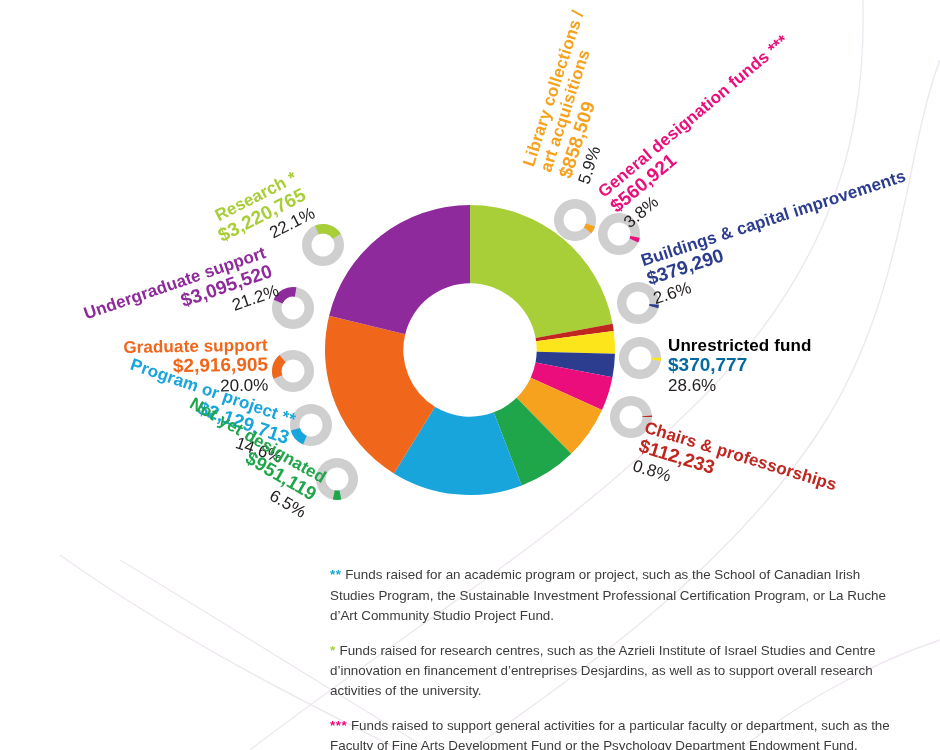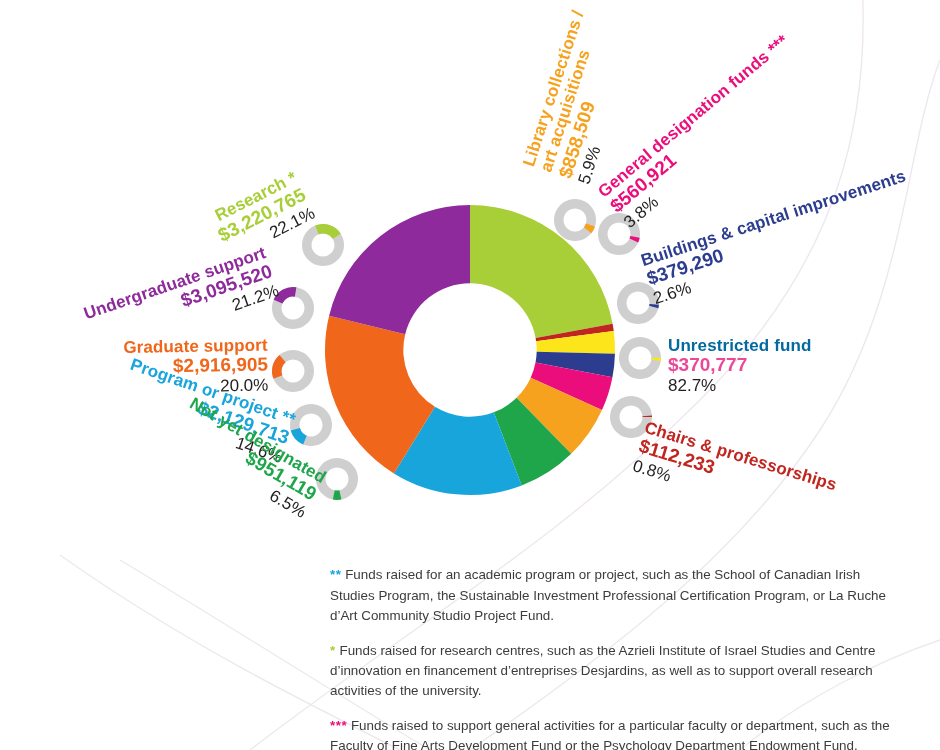--- a/index.html
+++ b/index.html
@@ -221,23 +221,23 @@
     <span class="cl-pct">3.8%</span>
   </div>
 
   <div class="callout ta-l" style="left:648px;top:281px;transform:translate(0,-50%) rotate(-18deg);transform-origin:0 50%;">
     <span class="cl-name" style="color:#2C3D8F">Buildings &amp; capital improvements</span>
     <span class="cl-amt" style="color:#2C3D8F">$379,290</span>
     <span class="cl-pct">2.6%</span>
   </div>
 
   <div class="callout ta-l" style="left:668px;top:366px;transform:translate(0,-50%) rotate(0deg);transform-origin:0 50%;">
-    <span class="cl-name" style="color:#0369a1">Unrestricted  fund</span>
-    <span class="cl-amt" style="color:#ec4899">$370,777</span>
-    <span class="cl-pct">82.7%</span>
+    <span class="cl-name" style="color:#000000">Unrestricted  fund</span>
+    <span class="cl-amt" style="color:#0369a1">$370,777</span>
+    <span class="cl-pct">28.6%</span>
   </div>
 
   <div class="callout ta-l" style="left:639px;top:447px;transform:translate(0,-50%) rotate(17deg);transform-origin:0 50%;">
     <span class="cl-name" style="color:#C0261F">Chairs &amp; professorships</span>
     <span class="cl-amt" style="color:#C0261F">$112,233</span>
     <span class="cl-pct">0.8%</span>
   </div>
 
   <div id="footnotes">
     <p class="fn">

